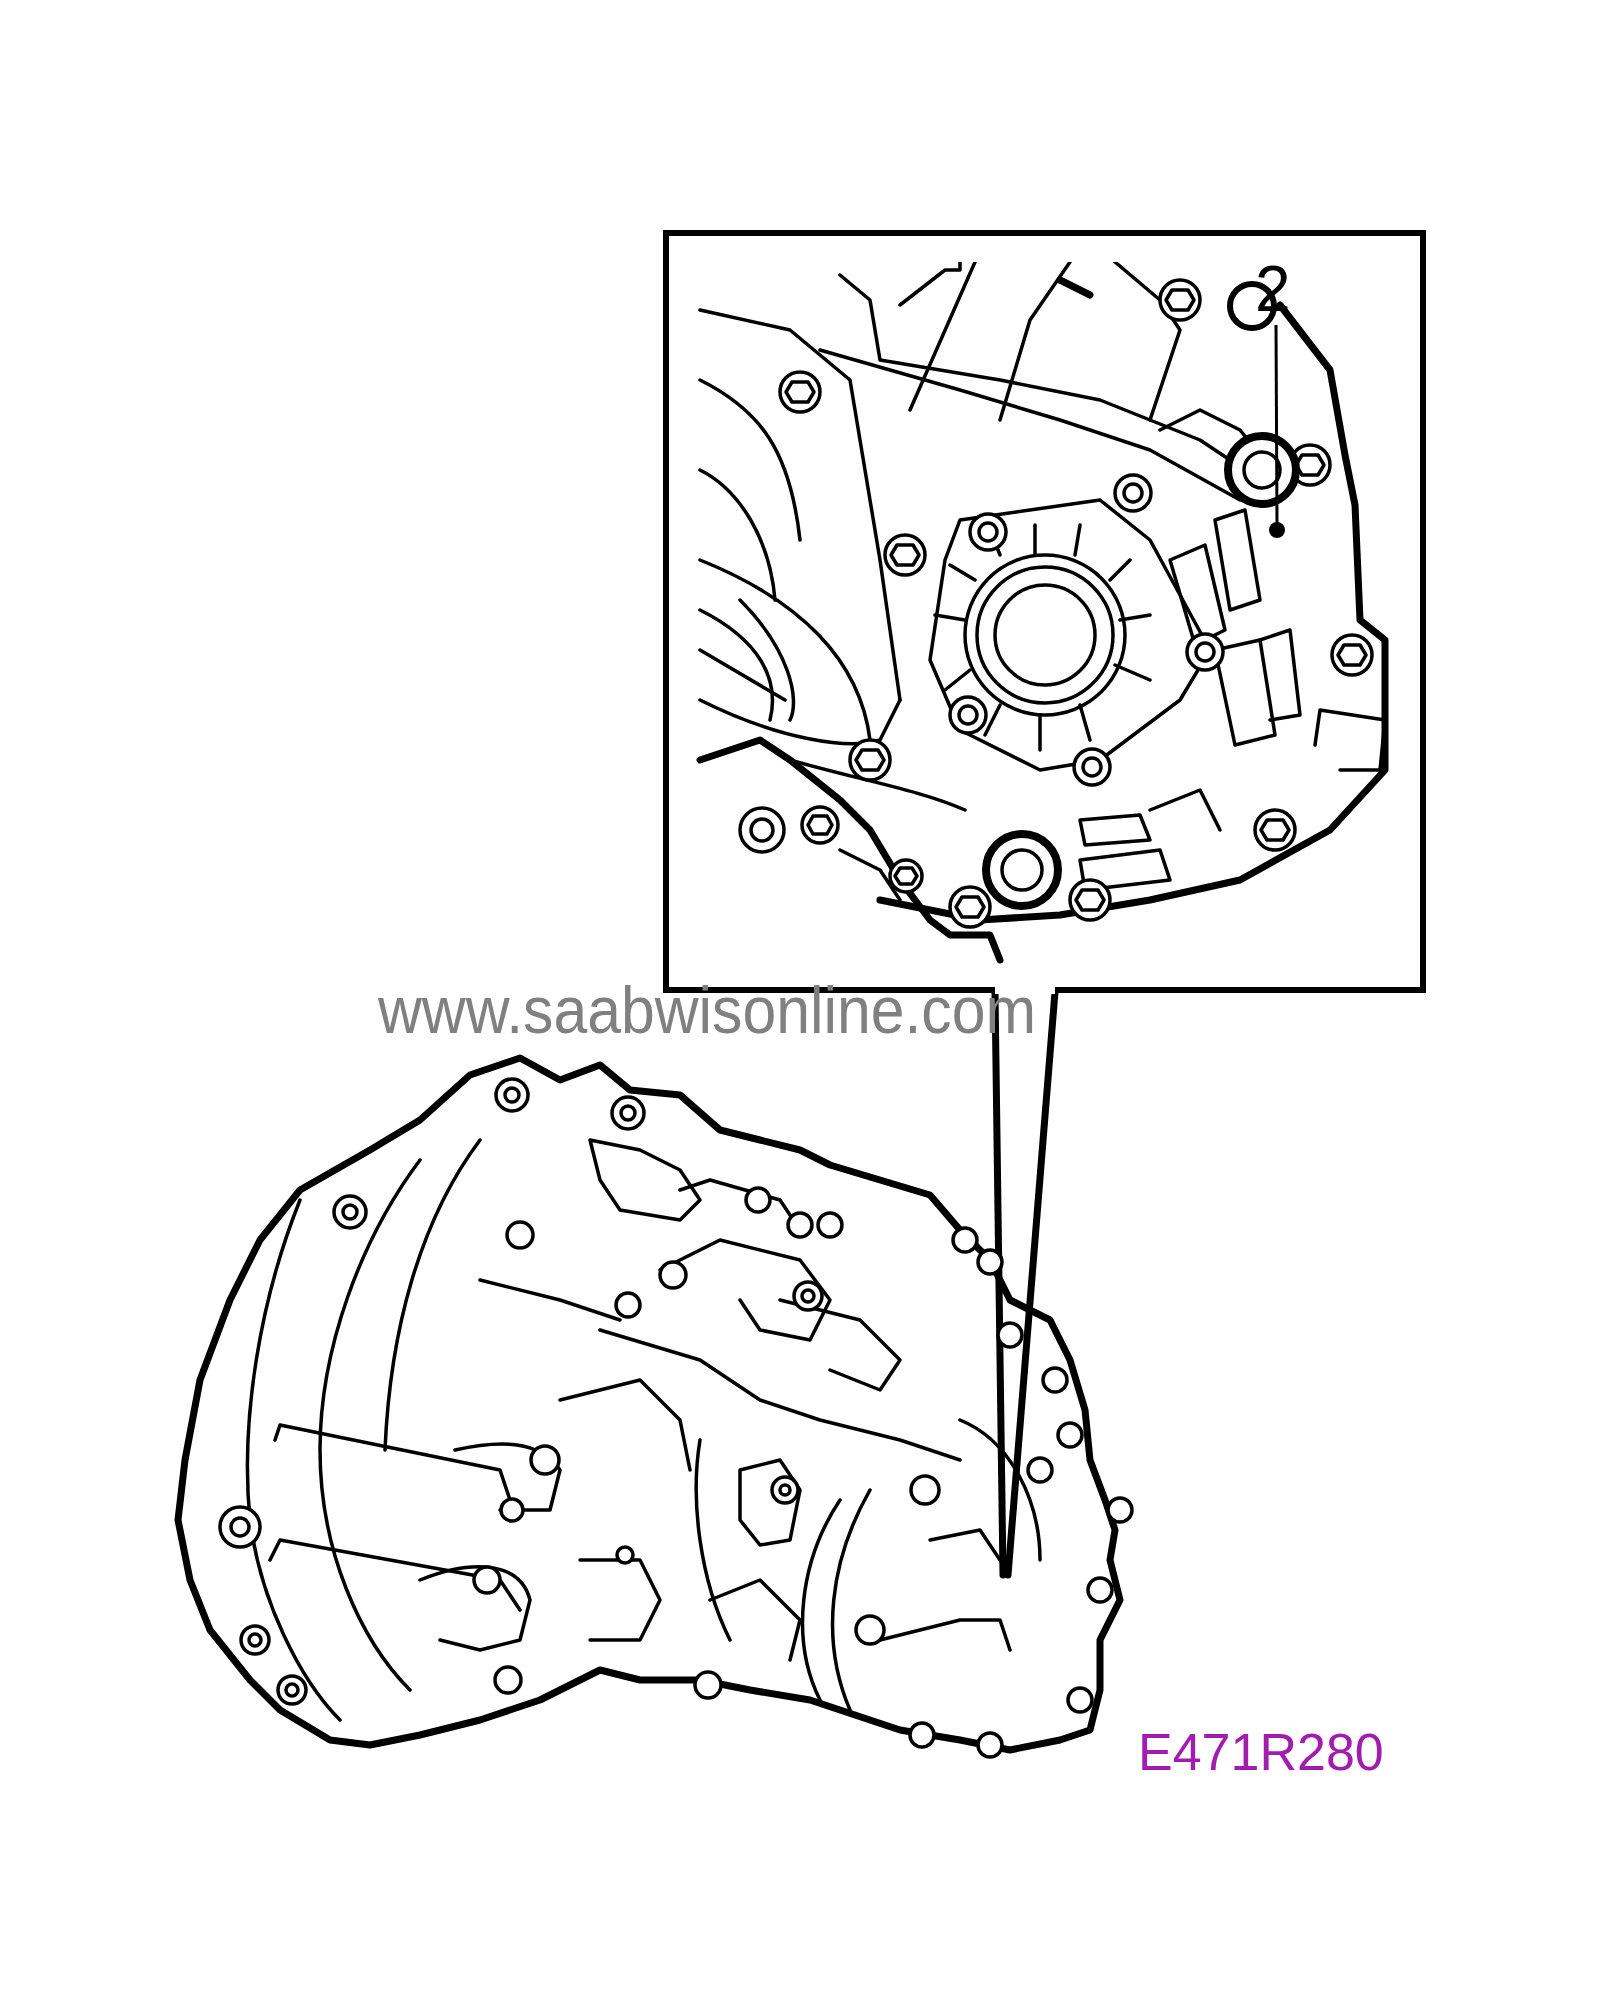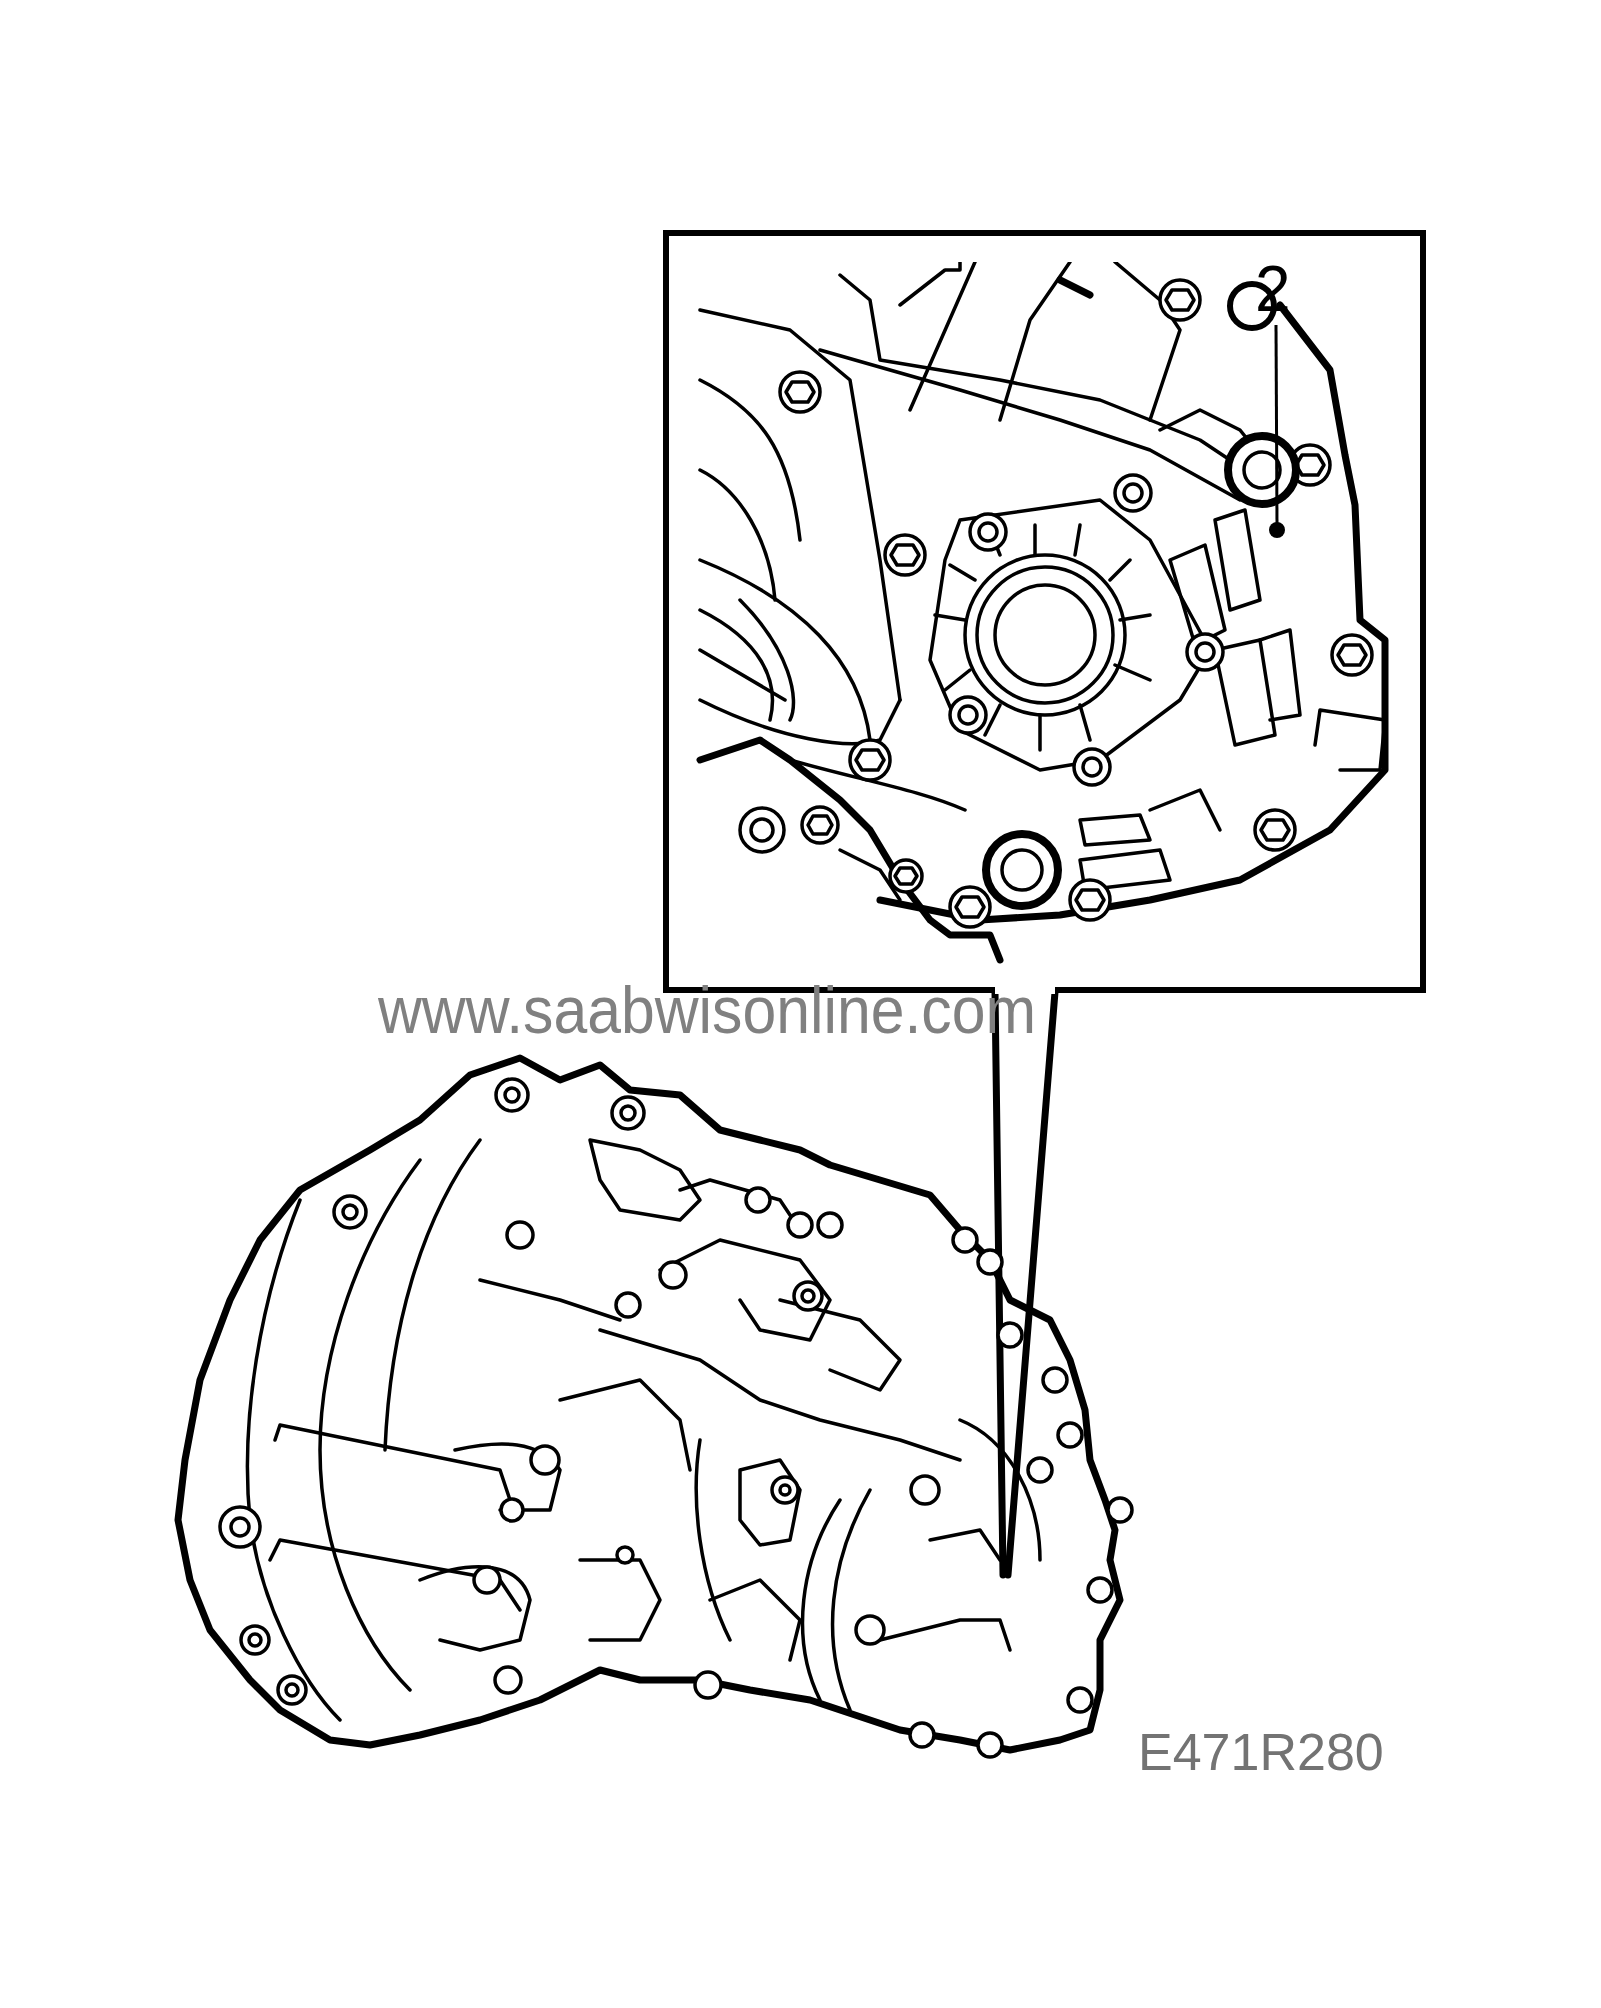--- a/index.html
+++ b/index.html
@@ -2,21 +2,21 @@
 <html><head>
 <meta charset="utf-8">
 <style>
   html,body{margin:0;padding:0;background:#fff;}
   #canvas{position:relative;width:1601px;height:2008px;background:#fff;overflow:hidden;}
   svg{position:absolute;left:0;top:0;}
   .ln{fill:none;stroke:#000;stroke-width:3.5;stroke-linecap:round;stroke-linejoin:round;}
   .th{fill:none;stroke:#000;stroke-width:7;stroke-linecap:round;stroke-linejoin:round;}
   .bolt{fill:#fff;stroke:#000;stroke-width:3.5;}
   #watermark{position:absolute;left:378px;top:972px;font-family:"Liberation Sans",sans-serif;font-size:66px;color:#808080;letter-spacing:0px;white-space:nowrap;transform:scaleX(0.92);transform-origin:left top;}
-  #fig-label{position:absolute;left:1138px;top:1722px;font-family:"Liberation Sans",sans-serif;font-size:52px;color:#737373;white-space:nowrap;}
+  #fig-label{position:absolute;left:1138px;top:1722px;font-family:"Liberation Sans",sans-serif;font-size:52px;color:#a21caf;white-space:nowrap;}
   #callout-num{position:absolute;left:1255px;top:252px;font-family:"Liberation Sans",sans-serif;font-size:64px;color:#000;}
 </style>
 </head>
 <body>
 
 <div id="canvas">
 
   <svg width="1601" height="2008" viewBox="0 0 1601 2008">
 
     <polygon points="995,992 1055,992 1008,1575 1003,1575" fill="#fff" stroke="none"></polygon>

